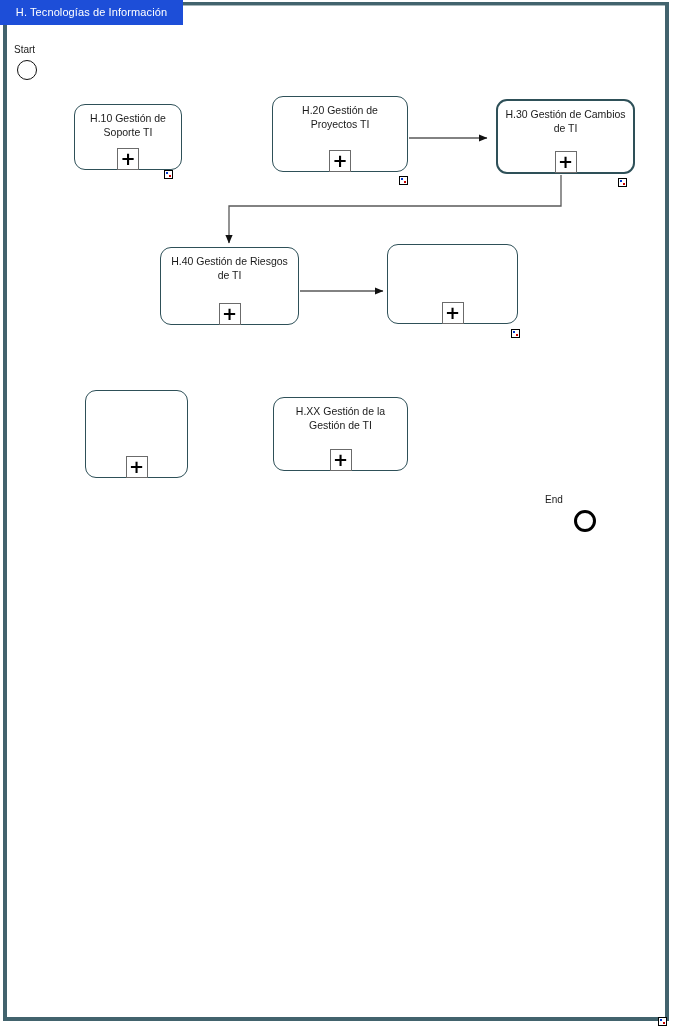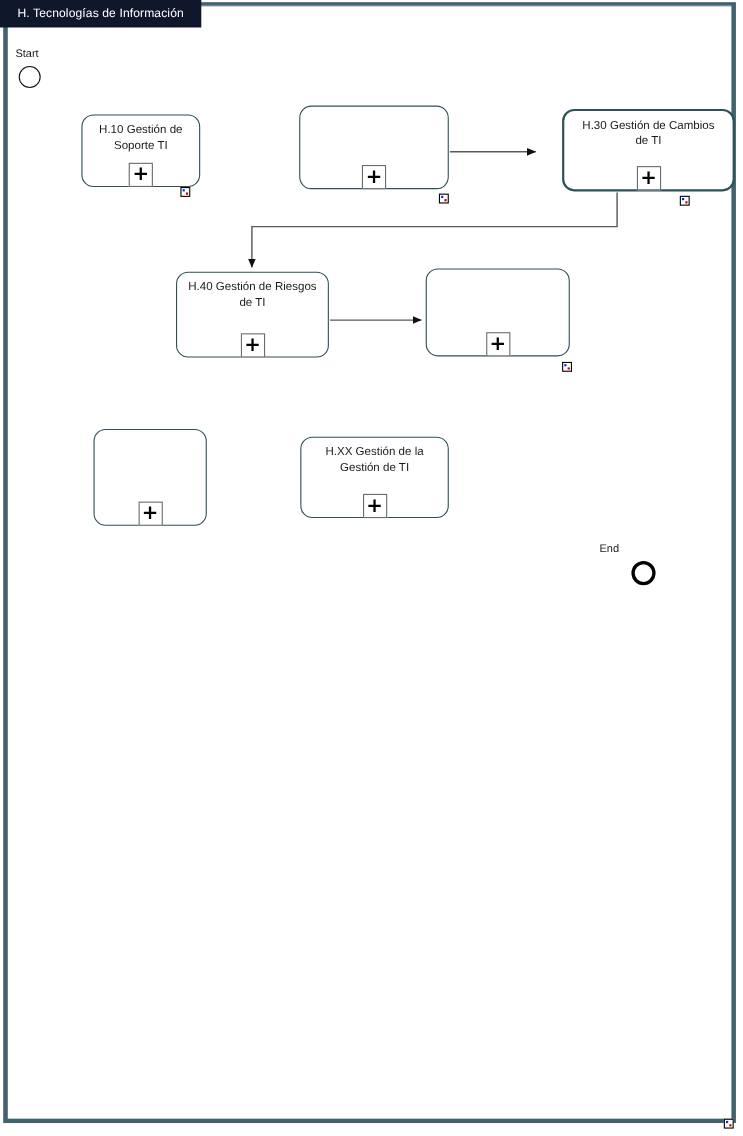--- a/index.html
+++ b/index.html
@@ -172,21 +172,21 @@
   }
 </style>
 </head>
 <body>
 
 <div id="canvas">
 
   <div class="pool-frame"></div>
   <div class="pool-frame-inner" style="border-color: rgb(58, 92, 102);"></div>
 
-  <div class="pool-title" style="background: #0f172a;">H. Tecnologías de Información</div>
+  <div class="pool-title" style="background: #1d4ed8;">H. Tecnologías de Información</div>
 
   <svg class="conn-svg" viewBox="0 0 675 1033" xmlns="http://www.w3.org/2000/svg">
     <defs>
       <marker id="arrowhead" markerWidth="9" markerHeight="9" refX="8" refY="4.2" orient="auto" markerUnits="userSpaceOnUse">
         <path d="M 0 0.6 L 8.4 4.2 L 0 7.8 z" fill="#111111"></path>
       </marker>
     </defs>
     <g id="connector-group">
         <path d="M 409 138 L 487 138" class="conn" marker-end="url(#arrowhead)"></path>
         <path d="M 561 175 L 561 206 L 229 206 L 229 243" class="conn" marker-end="url(#arrowhead)"></path>
@@ -204,24 +204,26 @@
     <div class="ring"></div>
   </div>
 
   <div class="task" id="task-h10" style="left: 74px; top: 104px; width: 108px; height: 66px;">
     <div class="task-label">H.10 Gestión de
 Soporte TI</div>
     <div class="expand-marker">+</div>
   </div>
 
   <div class="task" id="task-h20" style="left: 272px; top: 96px; width: 136px; height: 76px;">
-    <div class="expand-marker">+</div>
-  </div>
-
-  <div class="task thick" id="task-h30" style="left: 511px; top: 99px; width: 157px; height: 75px;">
+    <div class="task-label">H.20 Gestión de
+Proyectos TI</div>
+    <div class="expand-marker">+</div>
+  </div>
+
+  <div class="task thick" id="task-h30" style="left: 496px; top: 99px; width: 139px; height: 75px;">
     <div class="task-label">H.30 Gestión de Cambios
 de TI</div>
     <div class="expand-marker">+</div>
   </div>
 
   <div class="task" id="task-h40" style="left: 160px; top: 247px; width: 139px; height: 78px;">
     <div class="task-label">H.40 Gestión de Riesgos
 de TI</div>
     <div class="expand-marker">+</div>
   </div>

